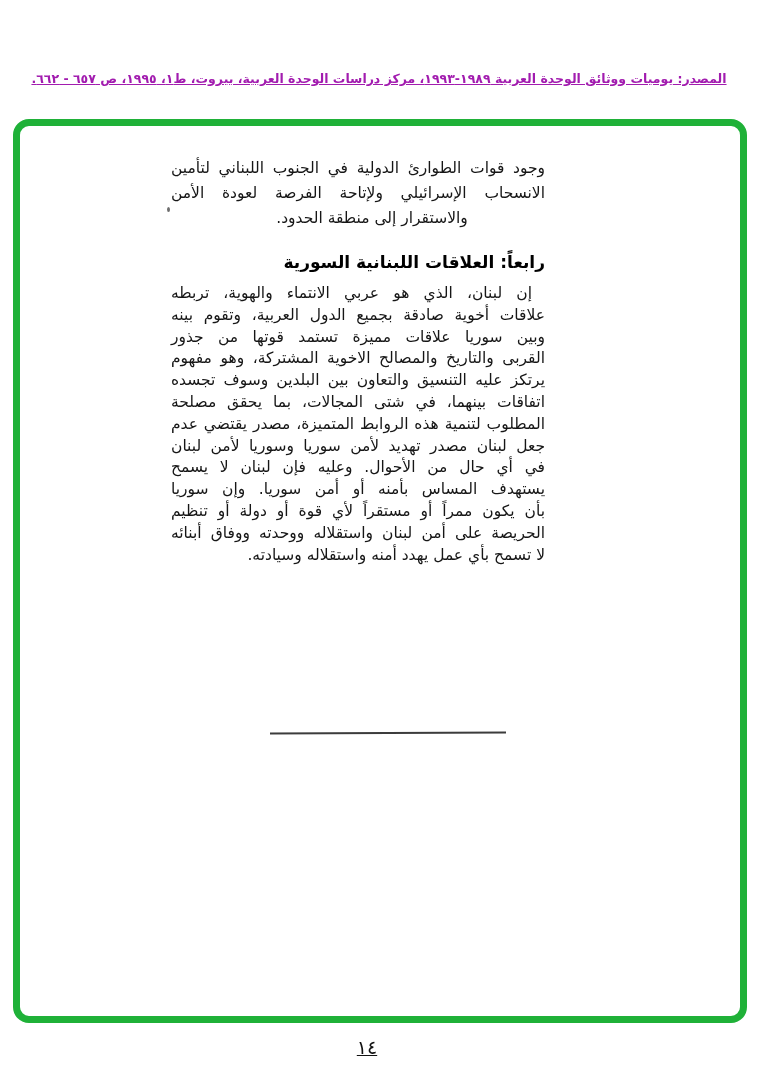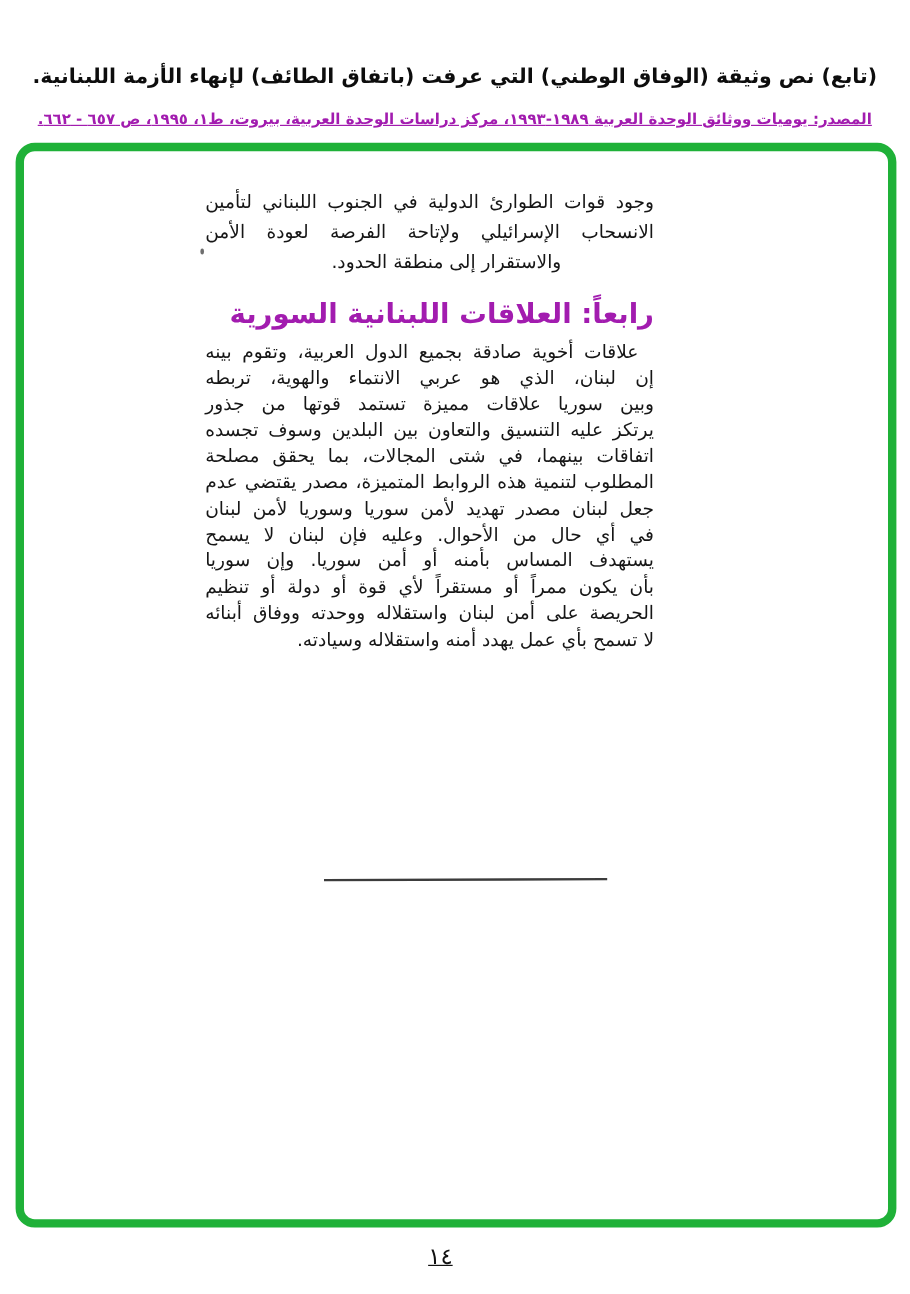--- a/index.html
+++ b/index.html
@@ -74,24 +74,24 @@
     text-align-last: right;
     white-space: normal;
   }
   .para1 .line { line-height: 25px; }
   .para1 .line.end {
     text-align-last: center;
     padding-left: 28px;
   }
   .section-heading {
     margin-top: 18px;
-    font-size: 23px;
+    font-size: 17px;
     font-weight: bold;
     line-height: 26px;
-    color: #a21caf;
+    color: #000000;
     text-align: right;
   }
   .para2 { margin-top: 8px; }
   .para2 .line { line-height: 21.8px; }
   .para2 .line:first-child { padding-right: 13px; }
 
   
   .end-rule {
     position: absolute;
     left: 270px;
@@ -123,39 +123,39 @@
     width: 3px;
     height: 5px;
     border-radius: 50%;
     background: #6e6e6e;
   }
 </style>
 </head>
 <body>
 
 <div class="page-header">
-  <div class="header-title">(تابع) نص وثيقة (الوفاق الوطني) التي عرفت (باتفاق الطائف) لإنهاء الأزمة اللبنانية.</div>
   <div class="header-source">المصدر: يوميات ووثائق الوحدة العربية ١٩٨٩-١٩٩٣، مركز دراسات الوحدة العربية، بيروت، ط١، ١٩٩٥، ص ٦٥٧ - ٦٦٢.</div>
 </div>
 
 <div class="green-frame" style="border-color: rgb(31, 177, 56);"></div>
 
 <div class="doc-body">
   <div class="para para1">
       <div class="line">وجود قوات الطوارئ الدولية في الجنوب اللبناني لتأمين</div>
       <div class="line">الانسحاب الإسرائيلي ولإتاحة الفرصة لعودة الأمن</div>
       <div class="line end">والاستقرار إلى منطقة الحدود.</div>
     </div>
 
   <div class="section-heading">رابعاً: العلاقات اللبنانية السورية</div>
 
   <div class="para para2">
+      <div class="line">إن لبنان، الذي هو عربي الانتماء والهوية، تربطه</div>
       <div class="line">علاقات أخوية صادقة بجميع الدول العربية، وتقوم بينه</div>
-      <div class="line">إن لبنان، الذي هو عربي الانتماء والهوية، تربطه</div>
       <div class="line">وبين سوريا علاقات مميزة تستمد قوتها من جذور</div>
+      <div class="line">القربى والتاريخ والمصالح الاخوية المشتركة، وهو مفهوم</div>
       <div class="line">يرتكز عليه التنسيق والتعاون بين البلدين وسوف تجسده</div>
       <div class="line">اتفاقات بينهما، في شتى المجالات، بما يحقق مصلحة</div>
       <div class="line">المطلوب لتنمية هذه الروابط المتميزة، مصدر يقتضي عدم</div>
       <div class="line">جعل لبنان مصدر تهديد لأمن سوريا وسوريا لأمن لبنان</div>
       <div class="line">في أي حال من الأحوال. وعليه فإن لبنان لا يسمح</div>
       <div class="line">يستهدف المساس بأمنه أو أمن سوريا. وإن سوريا</div>
       <div class="line">بأن يكون ممراً أو مستقراً لأي قوة أو دولة أو تنظيم</div>
       <div class="line">الحريصة على أمن لبنان واستقلاله ووحدته ووفاق أبنائه</div>
       <div class="line end">لا تسمح بأي عمل يهدد أمنه واستقلاله وسيادته.</div>
     </div>

